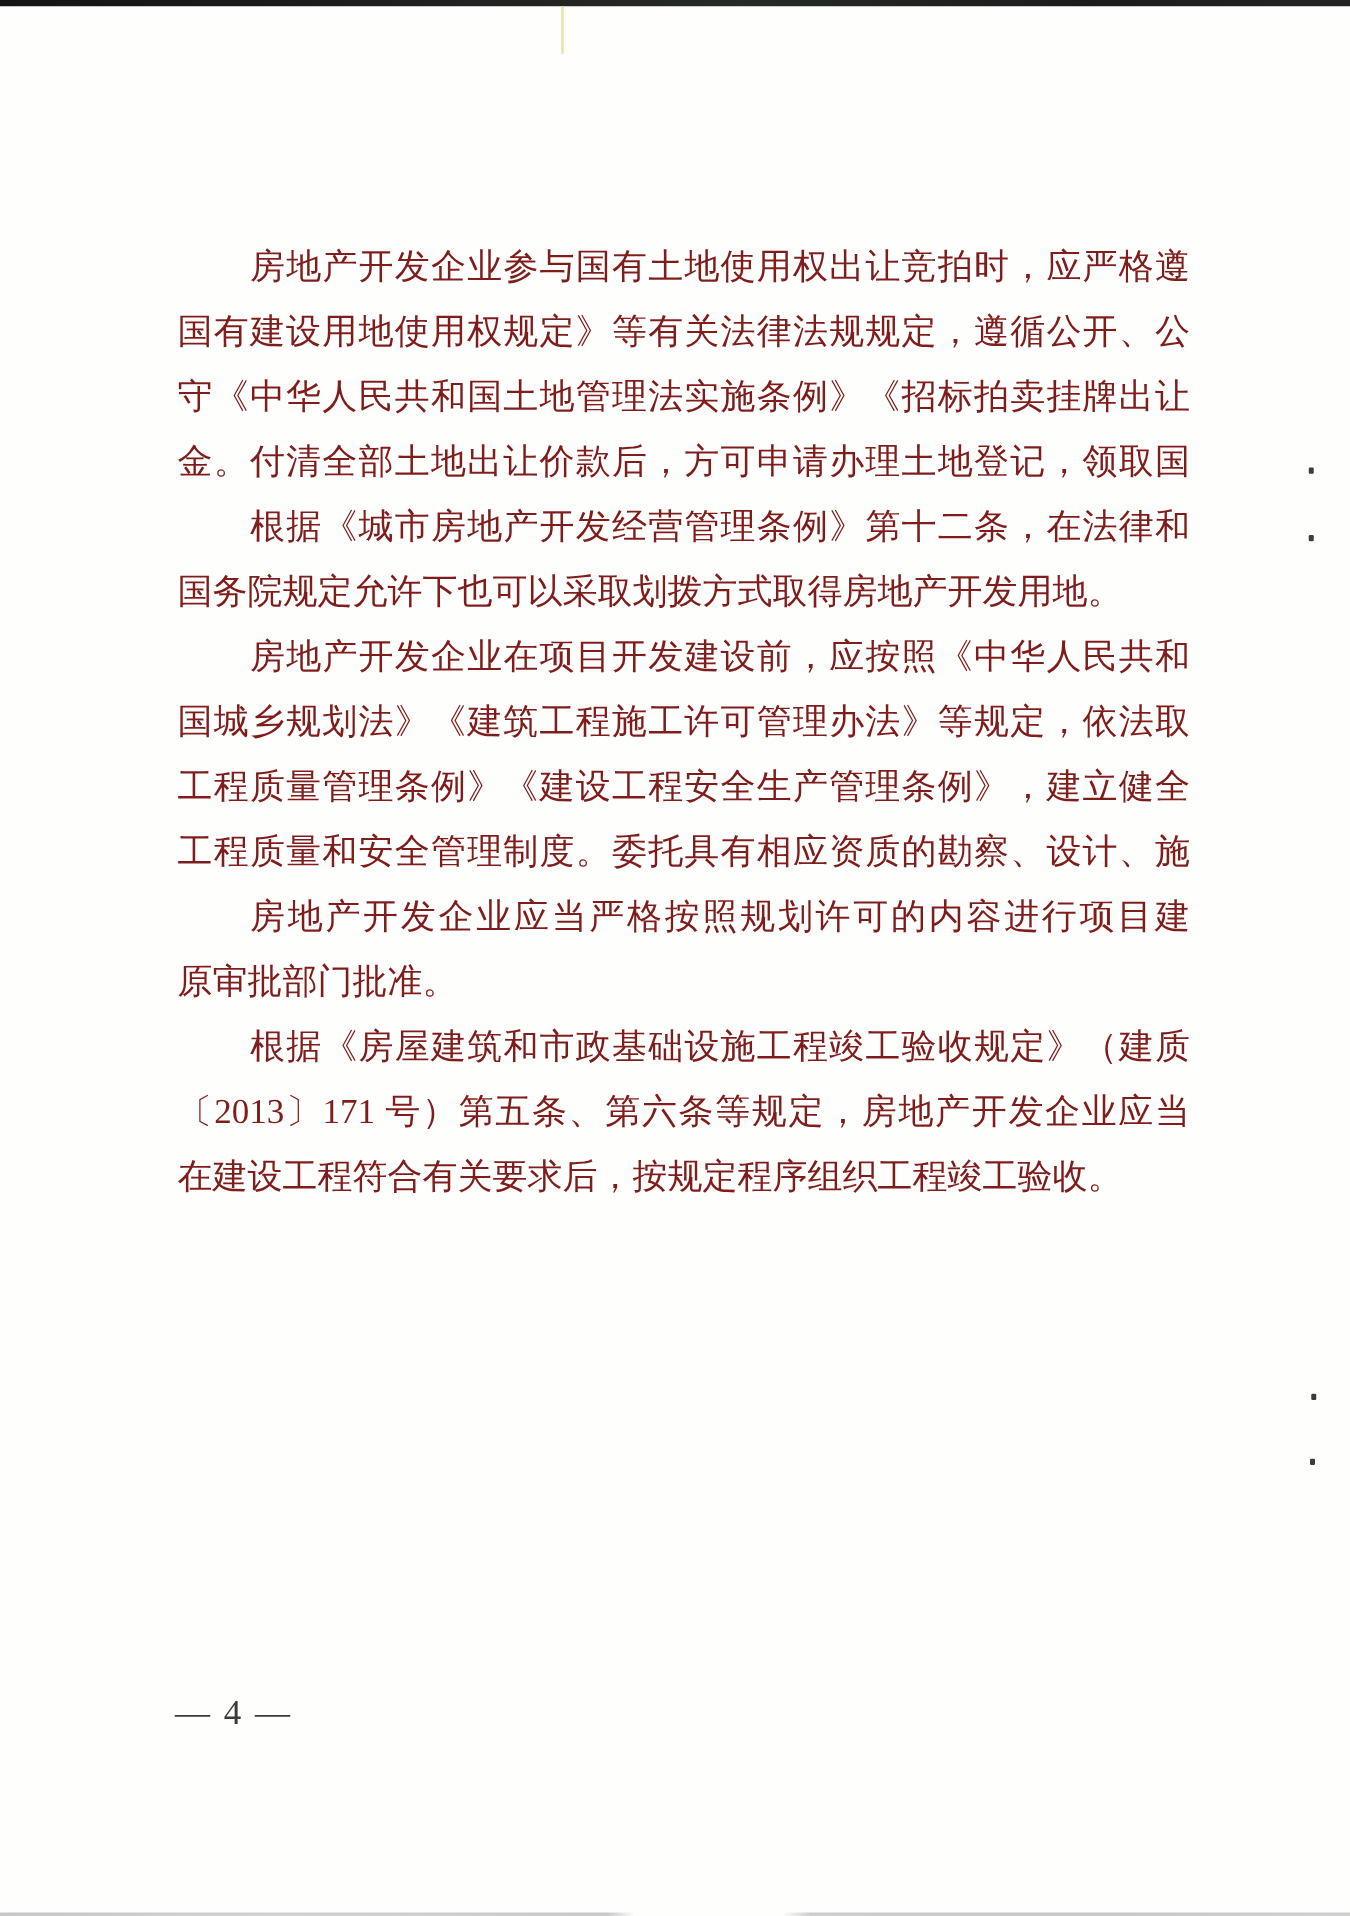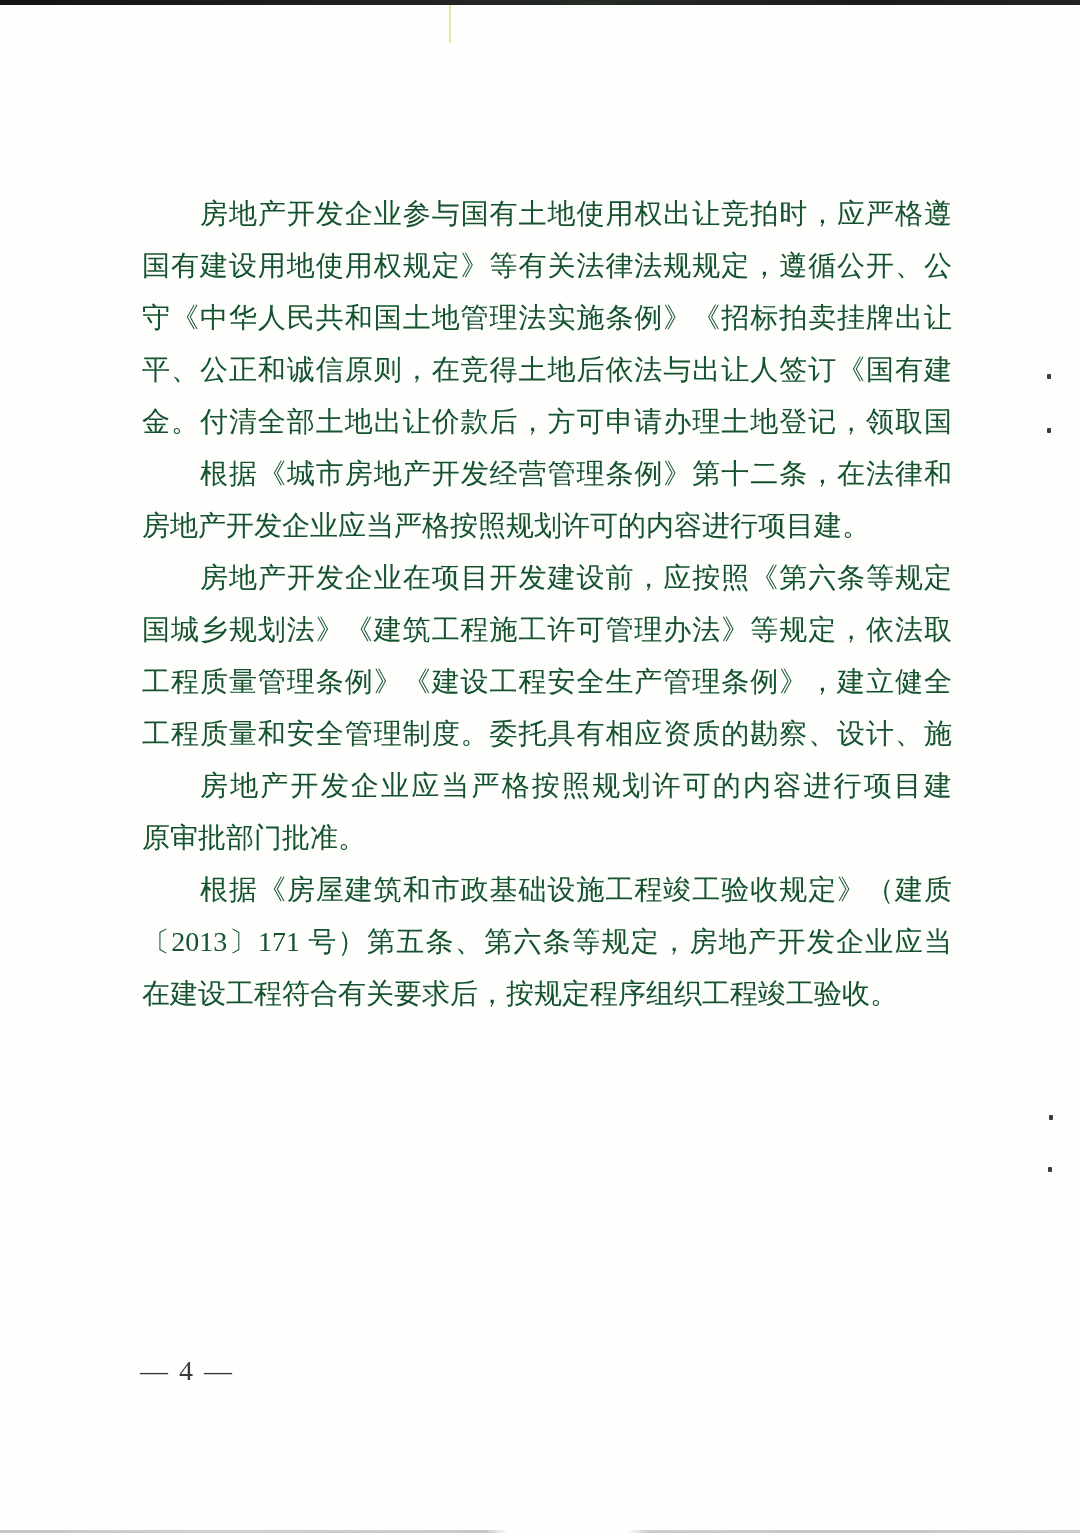--- a/index.html
+++ b/index.html
@@ -47,21 +47,21 @@
     position: absolute;
     left: 142px;
     top: 188px;
     width: 810px;
   }
   .line {
     width: 810px;
     height: 52px;
     line-height: 52px;
     font-size: 28px;
-    color: #14532d;
+    color: #7f1d1d;
     text-align: justify;
     text-align-last: justify;
     overflow: visible;
   }
   .line.first {
     margin-left: 58px;
     width: 752px;
   }
   .line.last {
     text-align-last: left;
@@ -92,25 +92,24 @@
 <body>
 
 <div class="page">
   <div class="scan-edge-top"></div>
   <div class="scan-line-yellow"></div>
 
   <div class="text-block">
       <div class="line body first">房地产开发企业参与国有土地使用权出让竞拍时，应严格遵</div>
       <div class="line body">国有建设用地使用权规定》等有关法律法规规定，遵循公开、公</div>
       <div class="line body">守《中华人民共和国土地管理法实施条例》《招标拍卖挂牌出让</div>
-      <div class="line body">平、公正和诚信原则，在竞得土地后依法与出让人签订《国有建</div>
       <div class="line body">金。付清全部土地出让价款后，方可申请办理土地登记，领取国</div>
       <div class="line body first">根据《城市房地产开发经营管理条例》第十二条，在法律和</div>
-      <div class="line body last">房地产开发企业应当严格按照规划许可的内容进行项目建。</div>
-      <div class="line body first">房地产开发企业在项目开发建设前，应按照《第六条等规定</div>
+      <div class="line body last">国务院规定允许下也可以采取划拨方式取得房地产开发用地。</div>
+      <div class="line body first">房地产开发企业在项目开发建设前，应按照《中华人民共和</div>
       <div class="line body">国城乡规划法》《建筑工程施工许可管理办法》等规定，依法取</div>
       <div class="line body">工程质量管理条例》《建设工程安全生产管理条例》，建立健全</div>
       <div class="line body">工程质量和安全管理制度。委托具有相应资质的勘察、设计、施</div>
       <div class="line body first">房地产开发企业应当严格按照规划许可的内容进行项目建</div>
       <div class="line body last">原审批部门批准。</div>
       <div class="line body first">根据《房屋建筑和市政基础设施工程竣工验收规定》（建质</div>
       <div class="line body">〔2013〕171 号）第五条、第六条等规定，房地产开发企业应当</div>
       <div class="line body last">在建设工程符合有关要求后，按规定程序组织工程竣工验收。</div>
     </div>
 

